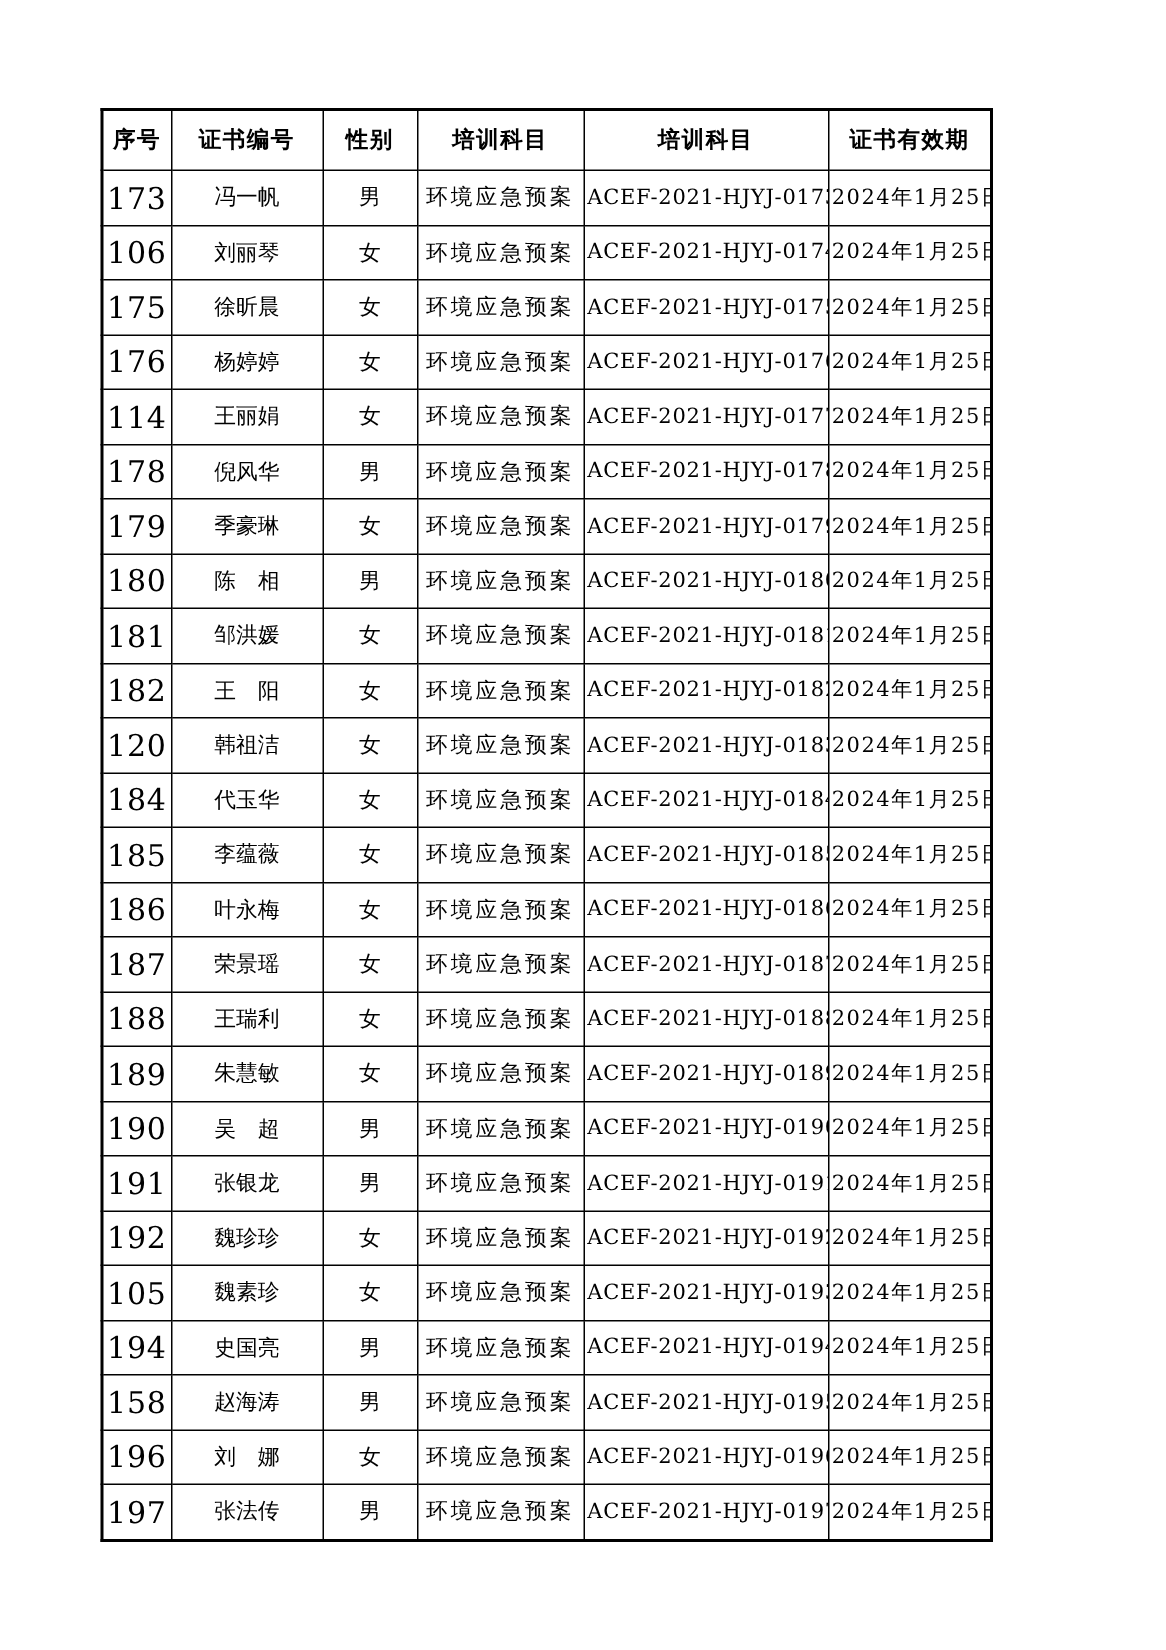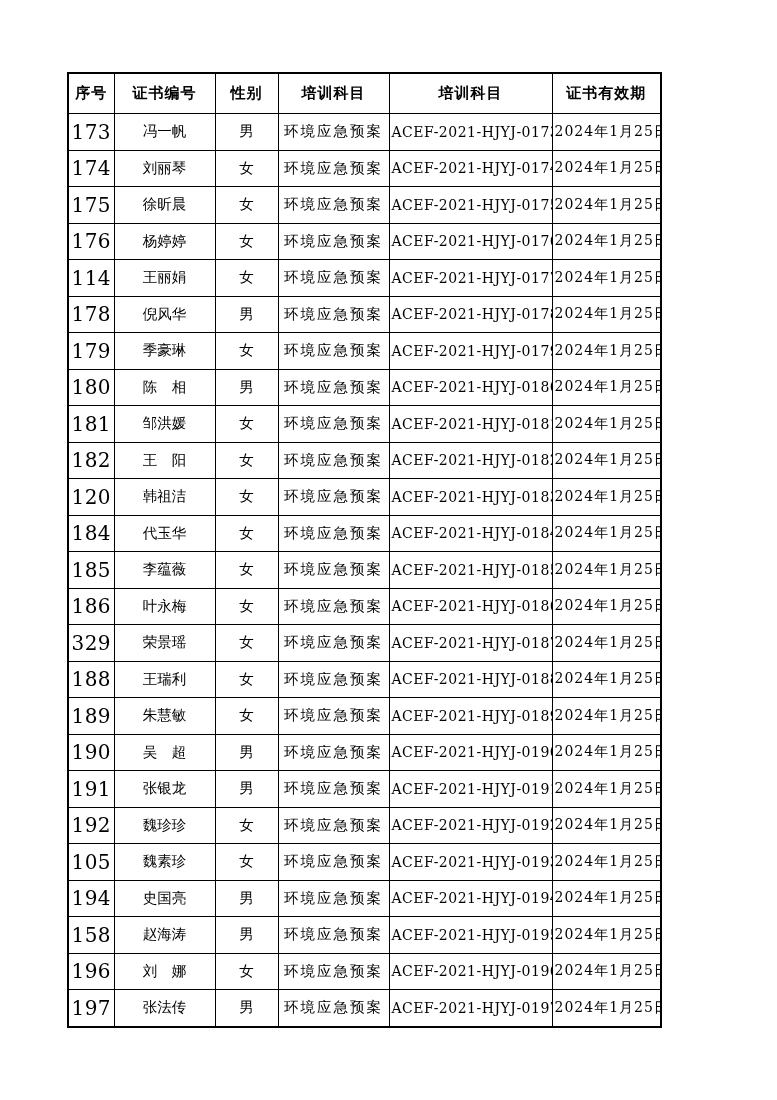--- a/index.html
+++ b/index.html
@@ -93,21 +93,21 @@
       <tbody data-name="table-body">
           <tr data-name="table-row">
             <td data-name="cell-no">173</td>
             <td data-name="cell-name">冯一帆</td>
             <td data-name="cell-gender">男</td>
             <td data-name="cell-subject">环境应急预案</td>
             <td data-name="cell-cert">ACEF-2021-HJYJ-0173</td>
             <td data-name="cell-valid">2024年1月25日</td>
           </tr>
           <tr data-name="table-row">
-            <td data-name="cell-no">174</td>
+            <td data-name="cell-no">106</td>
             <td data-name="cell-name">刘丽琴</td>
             <td data-name="cell-gender">女</td>
             <td data-name="cell-subject">环境应急预案</td>
             <td data-name="cell-cert">ACEF-2021-HJYJ-0174</td>
             <td data-name="cell-valid">2024年1月25日</td>
           </tr>
           <tr data-name="table-row">
             <td data-name="cell-no">175</td>
             <td data-name="cell-name">徐昕晨</td>
             <td data-name="cell-gender">女</td>
@@ -197,21 +197,21 @@
           </tr>
           <tr data-name="table-row">
             <td data-name="cell-no">186</td>
             <td data-name="cell-name">叶永梅</td>
             <td data-name="cell-gender">女</td>
             <td data-name="cell-subject">环境应急预案</td>
             <td data-name="cell-cert">ACEF-2021-HJYJ-0186</td>
             <td data-name="cell-valid">2024年1月25日</td>
           </tr>
           <tr data-name="table-row">
-            <td data-name="cell-no">329</td>
+            <td data-name="cell-no">187</td>
             <td data-name="cell-name">荣景瑶</td>
             <td data-name="cell-gender">女</td>
             <td data-name="cell-subject">环境应急预案</td>
             <td data-name="cell-cert">ACEF-2021-HJYJ-0187</td>
             <td data-name="cell-valid">2024年1月25日</td>
           </tr>
           <tr data-name="table-row">
             <td data-name="cell-no">188</td>
             <td data-name="cell-name">王瑞利</td>
             <td data-name="cell-gender">女</td>

